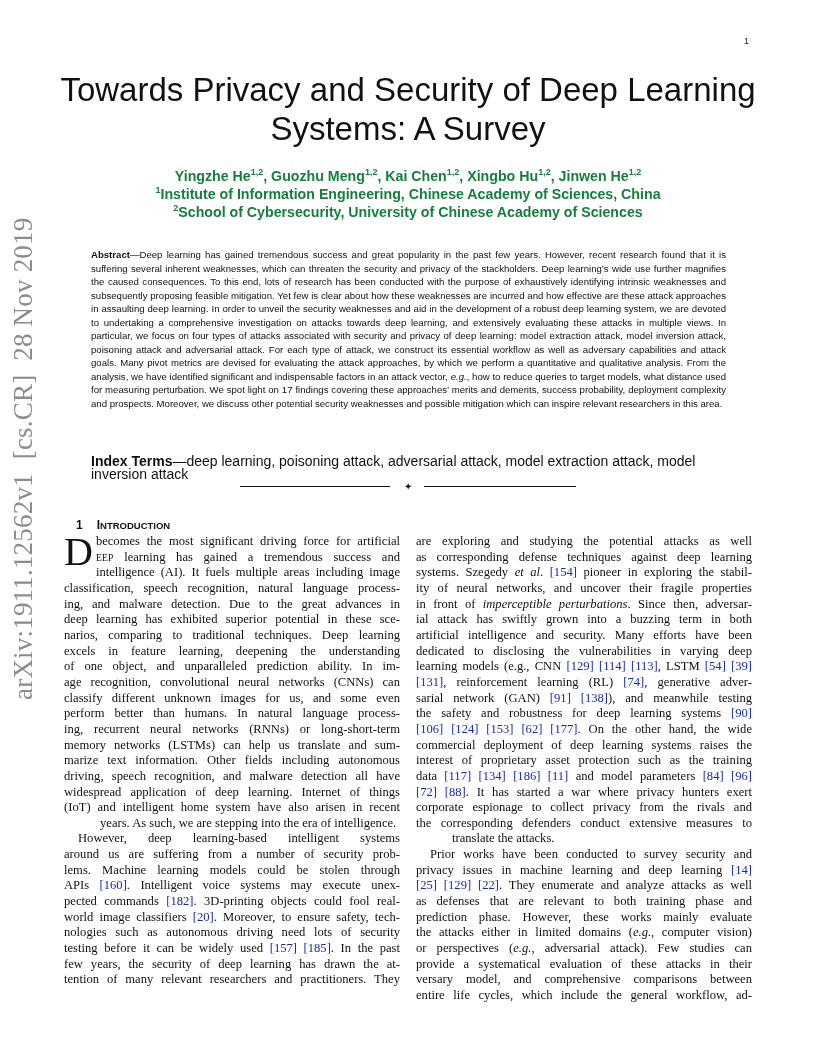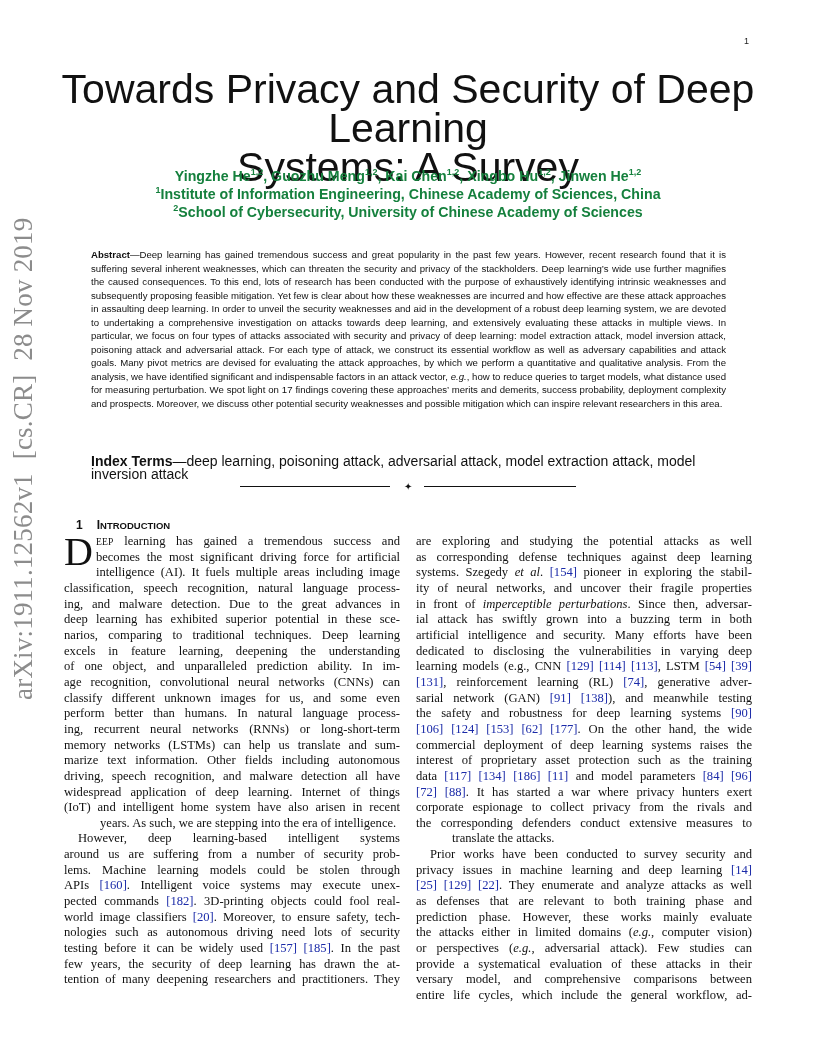--- a/index.html
+++ b/index.html
@@ -4,21 +4,21 @@
 <style>
   html, body { margin: 0; padding: 0; background: #ffffff; }
   body { width: 816px; height: 1056px; position: relative; overflow: hidden; color: #111; }
   .page-number { position: absolute; top: 36px; left: 744px; font-family: "Liberation Sans", sans-serif; font-size: 9px; color: #222; }
   .arxiv-stamp {
     position: absolute; left: 8px; top: 700px; transform-origin: left top; transform: rotate(-90deg);
     font-family: "Liberation Serif", serif; font-size: 27px; color: #8c8c8c; white-space: pre; letter-spacing: 0.2px;
   }
   .title {
     position: absolute; top: 70px; left: 40px; width: 736px; text-align: center;
-    font-family: "Liberation Sans", sans-serif; font-size: 41px; line-height: 39px; color: #111; font-weight: normal;
+    font-family: "Liberation Sans", sans-serif; font-size: 33px; line-height: 39px; color: #111; font-weight: normal;
   }
   .authors {
     position: absolute; top: 167px; left: 40px; width: 736px; text-align: center;
     font-family: "Liberation Sans", sans-serif; font-size: 14.2px; line-height: 18px; color: #15803d; font-weight: bold;
   }
   .authors sup { font-size: 9px; vertical-align: 6px; line-height: 0; }
   .abstract {
     position: absolute; top: 248px; left: 91px; width: 635px;
     font-family: "Liberation Sans", sans-serif; font-size: 9.6px; line-height: 13.55px; color: #111; text-align: justify;
   }
@@ -89,22 +89,22 @@
   <div class="line-right"></div>
 </div>
 
 <h2 class="section-heading" style="margin:12px;">
   <span class="num">1</span><span>I</span><span class="sc">NTRODUCTION</span>
 </h2>
 
 <div class="col col-left">
   <p>
     <span class="dropcap">D</span>
+    <span class="line">becomes the most significant driving force for artificial</span>
     <span class="line"><span class="smallcaps">EEP</span><span> learning has gained a tremendous success and</span></span>
-    <span class="line">becomes the most significant driving force for artificial</span>
     <span class="line">intelligence (AI). It fuels multiple areas including image</span>
     <span class="line">classification, speech recognition, natural language process-</span>
     <span class="line">ing, and malware detection. Due to the great advances in</span>
     <span class="line">deep learning has exhibited superior potential in these sce-</span>
     <span class="line">narios, comparing to traditional techniques. Deep learning</span>
     <span class="line">excels in feature learning, deepening the understanding</span>
     <span class="line">of one object, and unparalleled prediction ability. In im-</span>
     <span class="line">age recognition, convolutional neural networks (CNNs) can</span>
     <span class="line">classify different unknown images for us, and some even</span>
     <span class="line">perform better than humans. In natural language process-</span>
@@ -119,21 +119,21 @@
   <p>
     <span class="line" style="padding-left:14px;">However, deep learning-based intelligent systems</span>
     <span class="line">around us are suffering from a number of security prob-</span>
     <span class="line">lems. Machine learning models could be stolen through</span>
     <span class="line"><span>APIs </span><a class="cite">[160]</a><span>. Intelligent voice systems may execute unex-</span></span>
     <span class="line"><span>pected commands </span><a class="cite">[182]</a><span>. 3D-printing objects could fool real-</span></span>
     <span class="line"><span>world image classifiers </span><a class="cite">[20]</a><span>. Moreover, to ensure safety, tech-</span></span>
     <span class="line">nologies such as autonomous driving need lots of security</span>
     <span class="line"><span>testing before it can be widely used </span><a class="cite">[157]</a> <a class="cite">[185]</a><span>. In the past</span></span>
     <span class="line">few years, the security of deep learning has drawn the at-</span>
-    <span class="line">tention of many deepening researchers and practitioners. They</span>
+    <span class="line">tention of many relevant researchers and practitioners. They</span>
   </p>
 </div>
 
 <div class="col col-right">
   <p>
     <span class="line">are exploring and studying the potential attacks as well</span>
     <span class="line">as corresponding defense techniques against deep learning</span>
     <span class="line"><span>systems. Szegedy </span><em>et al</em><span>. </span><a class="cite">[154]</a><span> pioneer in exploring the stabil-</span></span>
     <span class="line">ity of neural networks, and uncover their fragile properties</span>
     <span class="line"><span>in front of </span><em>imperceptible perturbations</em><span>. Since then, adversar-</span></span>

